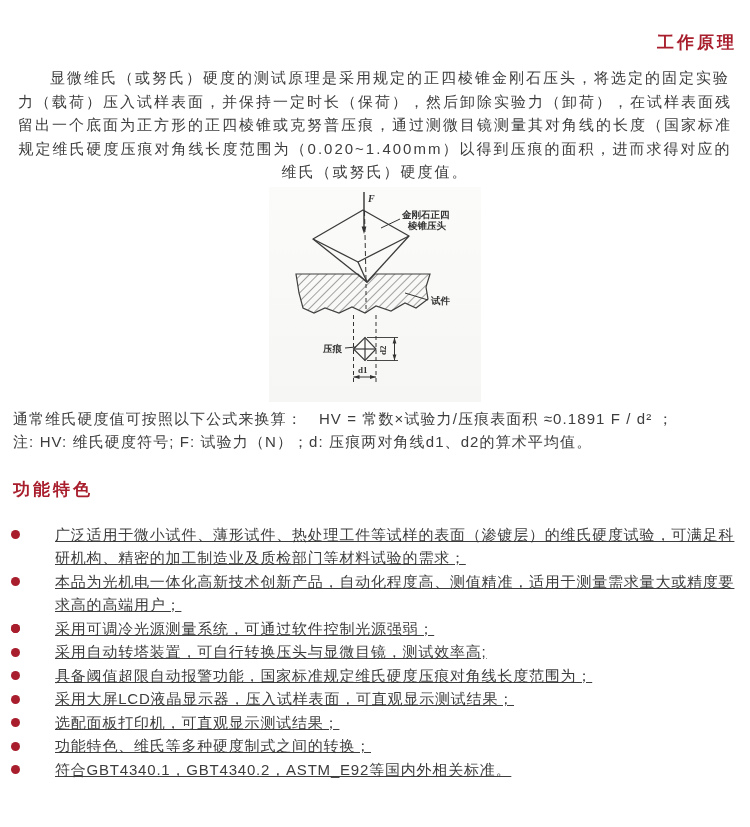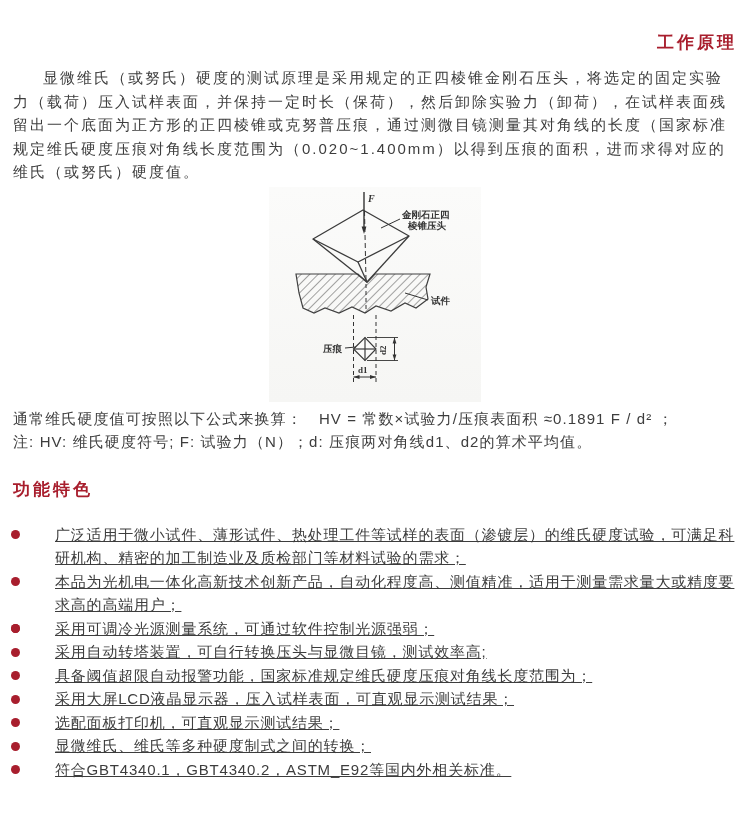--- a/index.html
+++ b/index.html
@@ -12,21 +12,21 @@
   main { padding:0 13px; }
   h2 {
     margin:0; font-size:17px; font-weight:bold;
     color:var(--accent); letter-spacing:3px;
   }
   .h-principle { margin-top:31px; margin-bottom:12px;text-align:right; }
   .h-features  { margin-top:24px; margin-bottom:22px; }
   .para {
     margin:0; font-size:15px; line-height:23.5px; letter-spacing:2px;
   }
-  .para.indent { text-indent:2em; }
+  .para.indent { text-indent:2em;text-align:center; }
   .para.formula, .para.note { letter-spacing:1.1px; }
   figure.diagram {
     margin:3px auto 5px; width:212px; height:215px;
     background:linear-gradient(#fbfbfa,#f6f6f4);
   }
   figure.diagram svg { display:block; }
   svg text {
     font-family:"Liberation Serif","DejaVu Serif",serif;
     font-weight:bold; fill:#333333;
   }
@@ -128,17 +128,17 @@
 
   <ul class="features">
     <li><span class="dot"></span><span>广泛适用于微小试件、薄形试件、热处理工件等试样的表面（渗镀层）的维氏硬度试验，可满足科研机构、精密的加工制造业及质检部门等材料试验的需求；</span></li>
     <li><span class="dot"></span><span>本品为光机电一体化高新技术创新产品，自动化程度高、测值精准，适用于测量需求量大或精度要求高的高端用户；</span></li>
     <li><span class="dot"></span></li>
     <li><span class="dot"></span><span>采用可调冷光源测量系统，可通过软件控制光源强弱；</span></li>
     <li><span class="dot"></span><span>采用自动转塔装置，可自行转换压头与显微目镜，测试效率高;</span></li>
     <li><span class="dot"></span><span>具备阈值超限自动报警功能，国家标准规定维氏硬度压痕对角线长度范围为；</span></li>
     <li><span class="dot"></span><span>采用大屏LCD液晶显示器，压入试样表面，可直观显示测试结果；</span></li>
     <li><span class="dot"></span><span>选配面板打印机，可直观显示测试结果；</span></li>
-    <li><span class="dot"></span><span>显微维氏、维氏等多种硬度制式之间的转换；</span></li>
+    <li><span class="dot"></span><span>功能特色、维氏等多种硬度制式之间的转换；</span></li>
     <li><span class="dot"></span><span>符合GBT4340.1，GBT4340.2，ASTM_E92等国内外相关标准。</span></li>
   </ul>
 
 </main>
 
 </body></html>

